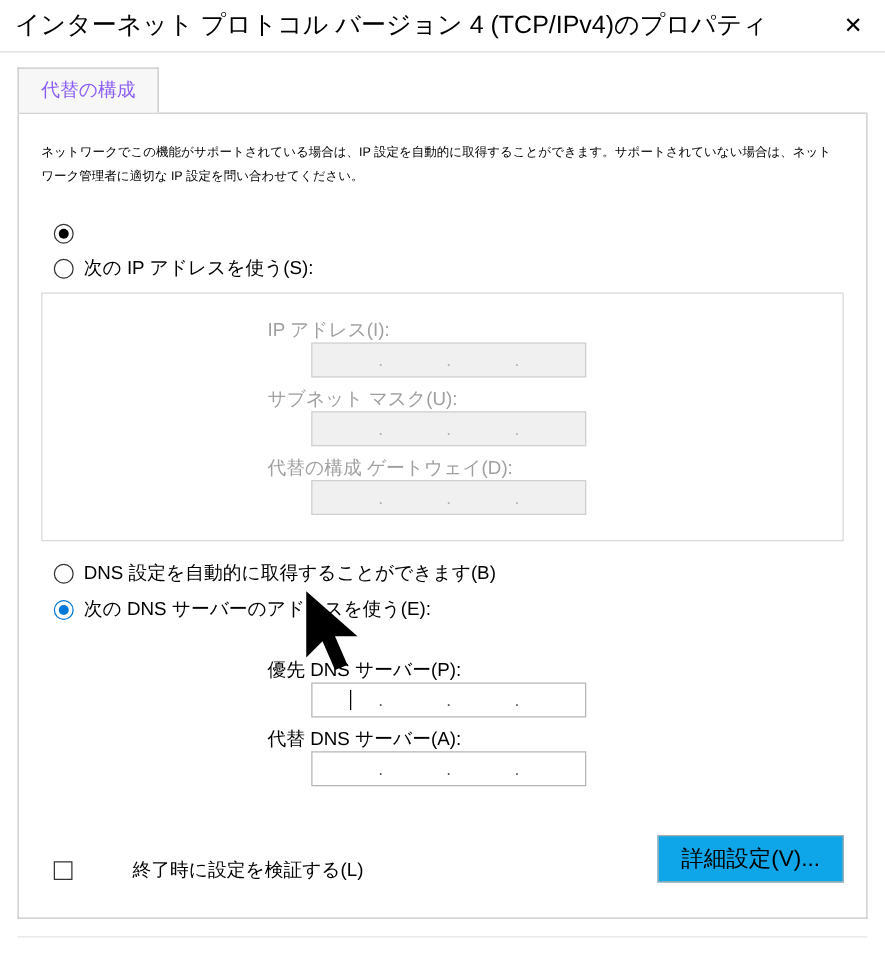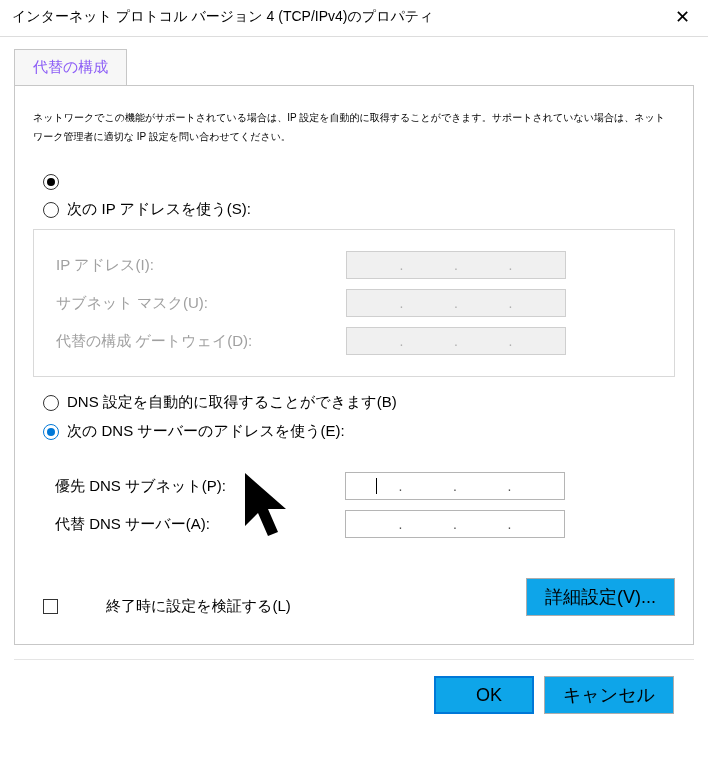--- a/index.html
+++ b/index.html
@@ -14,21 +14,21 @@
     overflow: hidden;
     position: relative;
   }
   .titlebar {
     display: flex;
     align-items: center;
     justify-content: space-between;
     padding: 6px 10px 8px 12px;
     border-bottom: 1px solid #ddd;
   }
-  .titlebar .title { font-size: 14px; }
+  .titlebar .title { font-size: 20px; }
   .titlebar .close { font-size: 18px; padding: 0 8px; cursor: default; }
   .content { padding: 12px 14px 0 14px; }
   .tabs {
     display: flex;
     border-bottom: 1px solid #c7c7c7;
     margin-bottom: 0;
   }
   .tab {
     padding: 8px 18px 8px 18px;
     border: 1px solid #c7c7c7;
@@ -86,20 +86,21 @@
   .group {
     border: 1px solid #d9d9d9;
     padding: 12px 12px 12px 22px;
     margin: 4px 0 16px 0;
   }
   .field-row {
     display: flex;
     align-items: center;
     margin: 8px 0;
     min-height: 30px;
+    flex-direction: column;
   }
   .field-label {
     width: 290px;
     font-size: 15px;
   }
   .field-label.disabled { color: #a0a0a0; }
   .ip-input {
     display: flex;
     align-items: center;
     border: 1px solid #b5b5b5;
@@ -247,21 +248,21 @@
       <span class="radio"></span>
       <span>DNS 設定を自動的に取得することができます(B)</span>
     </div>
     <div class="radio-row">
       <span class="radio blue checked"></span>
       <span>次の DNS サーバーのアドレスを使う(E):</span>
     </div>
 
     <div class="group" style="border-top:none; border-left:none; border-right:none; border-bottom:none; padding-left:22px;">
       <div class="field-row">
-        <div class="field-label">優先 DNS サブネット(P):</div>
+        <div class="field-label">優先 DNS サーバー(P):</div>
         <div class="ip-input">
           <span class="ip-seg"><span class="caret"></span></span>
             <span class="ip-dot">.</span>
           <span class="ip-seg"></span>
             <span class="ip-dot">.</span>
           <span class="ip-seg"></span>
             <span class="ip-dot">.</span>
           <span class="ip-seg"></span>
         </div>
       </div>

